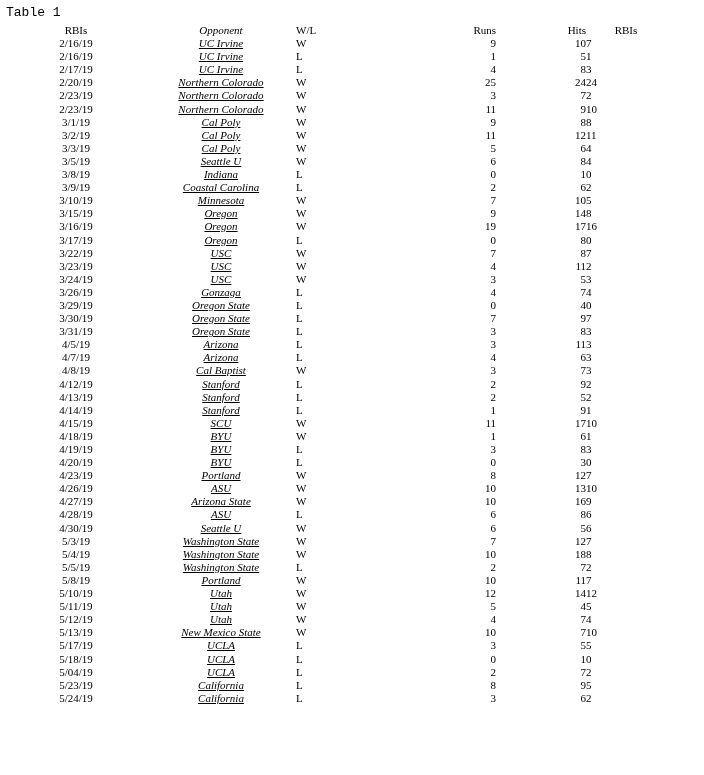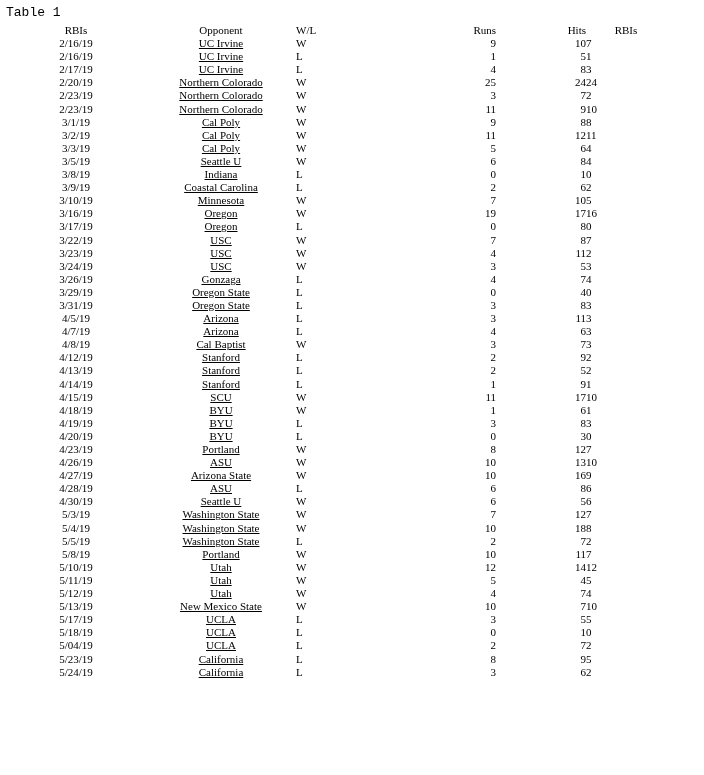--- a/index.html
+++ b/index.html
@@ -35,21 +35,21 @@
   }
   table.stats th, table.stats td {
     font-family: "Liberation Serif", serif;
     font-size: 11px;
     line-height: 13.1px;
     padding: 0;
     border: none;
     white-space: nowrap;
   }
   th.col-date, td.col-date { width: 140px; text-align: center; }
-  th.col-opp,  td.col-opp  { width: 150px; text-align: center; }
+  th.col-opp,  td.col-opp  { width: 150px; text-align: center; font-style: italic; }
   th.col-wl,   td.col-wl   { width: 110px; text-align: left; }
   th.col-runs, td.col-runs { width: 90px;  text-align: right; padding-right: 18px; }
   th.col-hits, td.col-hits { width: 90px;  text-align: right; padding-right: 16px; }
   th.col-rbis, td.col-rbis { width: 80px;  padding-right: 14px; }
   thead th {
     font-weight: normal;
     padding-bottom: 1px;
   }
   td.col-opp span.opp-link {
     text-decoration: underline;
@@ -171,20 +171,28 @@
         </tr>
         <tr>
           <td class="col-date">3/10/19</td>
           <td class="col-opp"><span class="opp-link">Minnesota</span></td>
           <td class="col-wl">W</td>
           <td class="col-runs">7</td>
           <td class="col-hits">10</td>
           <td class="col-rbis">5</td>
         </tr>
         <tr>
+          <td class="col-date">3/15/19</td>
+          <td class="col-opp"><span class="opp-link">Oregon</span></td>
+          <td class="col-wl">W</td>
+          <td class="col-runs">9</td>
+          <td class="col-hits">14</td>
+          <td class="col-rbis">8</td>
+        </tr>
+        <tr>
           <td class="col-date">3/16/19</td>
           <td class="col-opp"><span class="opp-link">Oregon</span></td>
           <td class="col-wl">W</td>
           <td class="col-runs">19</td>
           <td class="col-hits">17</td>
           <td class="col-rbis">16</td>
         </tr>
         <tr>
           <td class="col-date">3/17/19</td>
           <td class="col-opp"><span class="opp-link">Oregon</span></td>
@@ -225,20 +233,28 @@
           <td class="col-hits">7</td>
           <td class="col-rbis">4</td>
         </tr>
         <tr>
           <td class="col-date">3/29/19</td>
           <td class="col-opp"><span class="opp-link">Oregon State</span></td>
           <td class="col-wl">L</td>
           <td class="col-runs">0</td>
           <td class="col-hits">4</td>
           <td class="col-rbis">0</td>
+        </tr>
+        <tr>
+          <td class="col-date">3/30/19</td>
+          <td class="col-opp"><span class="opp-link">Oregon State</span></td>
+          <td class="col-wl">L</td>
+          <td class="col-runs">7</td>
+          <td class="col-hits">9</td>
+          <td class="col-rbis">7</td>
         </tr>
         <tr>
           <td class="col-date">3/31/19</td>
           <td class="col-opp"><span class="opp-link">Oregon State</span></td>
           <td class="col-wl">L</td>
           <td class="col-runs">3</td>
           <td class="col-hits">8</td>
           <td class="col-rbis">3</td>
         </tr>
         <tr>

